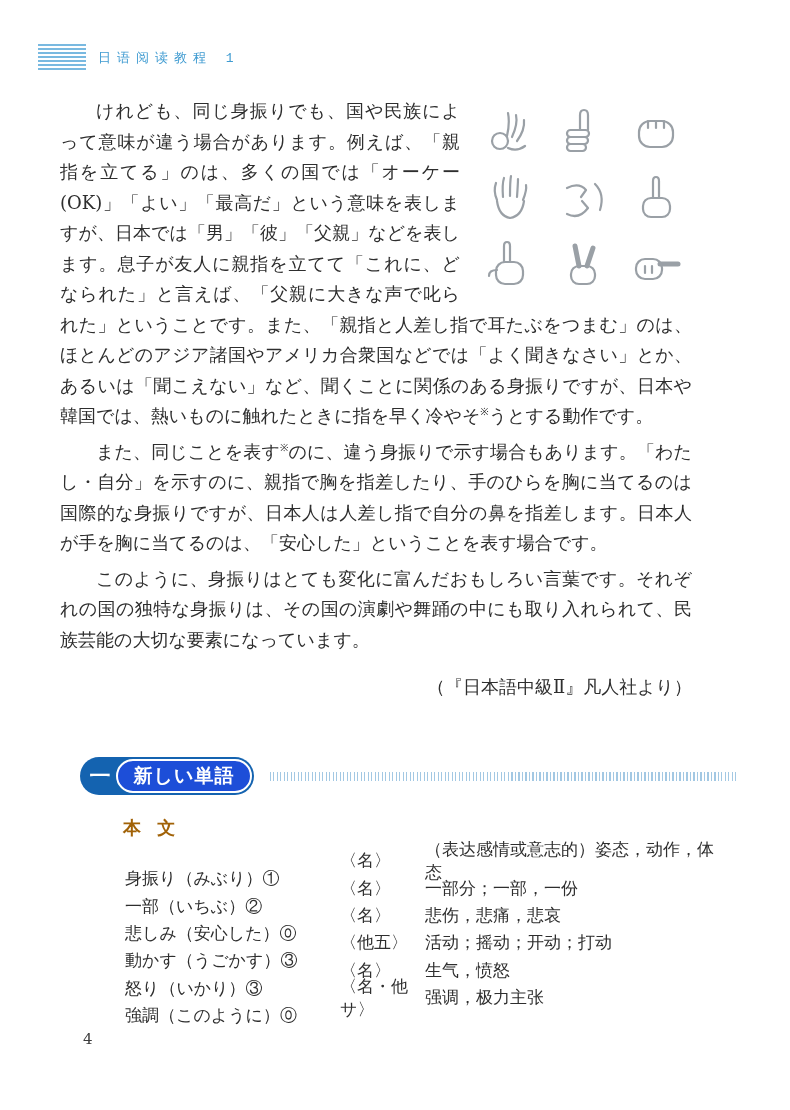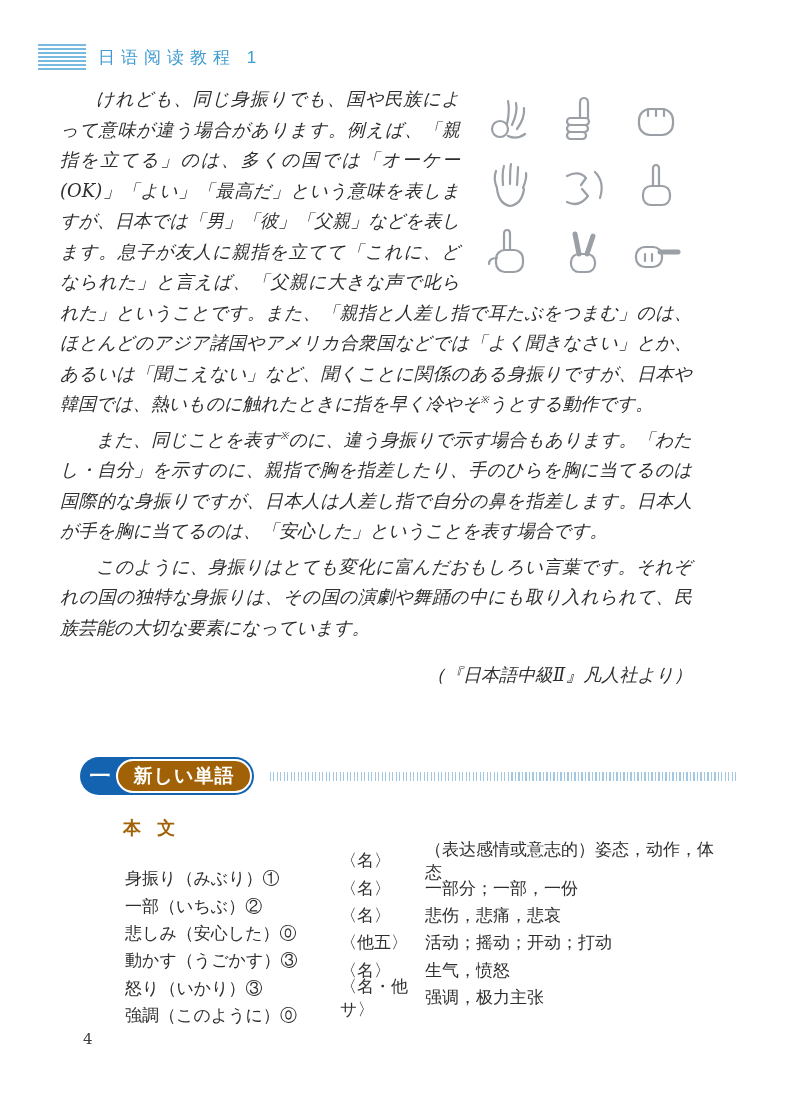--- a/index.html
+++ b/index.html
@@ -12,27 +12,27 @@
     font-family:"DejaVu Serif","Liberation Serif",serif;
     color:#2e2e2e;
   }
   
   .header{position:absolute;top:44px;left:38px;display:flex;align-items:center;}
   .stripes{
     width:48px;height:27px;margin-right:12px;
     background:repeating-linear-gradient(180deg,#79b9e0 0 2px,#ffffff 2px 4px);
   }
   .header-title{
-    font-family:Liberation Sans, sans-serif;
-    font-size:17px;color:#3f9bd1;letter-spacing:6px;font-weight:500;
+    font-family:Liberation Mono, monospace;
+    font-size:13px;color:#3f9bd1;letter-spacing:6px;font-weight:500;
   }
   
   .article{
-    position:absolute;top:84px;left:60px;width:632px;
-    font-size:18px;line-height:30.5px;text-align:justify;font-style:italic;
+    position:absolute;top:96px;left:60px;width:632px;
+    font-size:18px;line-height:30.5px;text-align:justify;
   }
   .article p{margin:0 0 5px;text-indent:2em;}
   .article sup.ref{font-size:10px;line-height:0;vertical-align:super;color:#2e2e2e;}
   .attribution{text-align:right;margin-top:17px;}
   
   .hands{
     float:right;width:218px;height:200px;
     margin:2px 0 6px 14px;
     display:grid;
     grid-template-columns:repeat(3,1fr);
@@ -51,21 +51,21 @@
     background:#1463b0;border-radius:20px;
     font-family:"DejaVu Sans","Liberation Sans",sans-serif;
   }
   .badge-num{
     position:absolute;left:0;top:0;width:40px;height:38px;
     display:flex;align-items:center;justify-content:center;
     color:#ffffff;font-size:21px;font-weight:bold;
   }
   .badge-inner{
     position:absolute;left:36px;top:2px;right:2px;bottom:2px;
-    background:#a16207;border:2.5px solid #ffffff;border-radius:17px;
+    background:#1d4ed8;border:2.5px solid #ffffff;border-radius:17px;
     display:flex;align-items:center;justify-content:center;
     color:#ffffff;font-size:19px;font-weight:bold;letter-spacing:1px;
   }
   .ruler{
     position:absolute;top:772px;left:270px;width:467px;height:9px;
     background:repeating-linear-gradient(90deg,#a3c8e3 0 1px,transparent 1px 3.5px);
   }
   .honbun{
     position:absolute;top:816px;left:123px;
     font-family:"DejaVu Sans","Liberation Sans",sans-serif;

